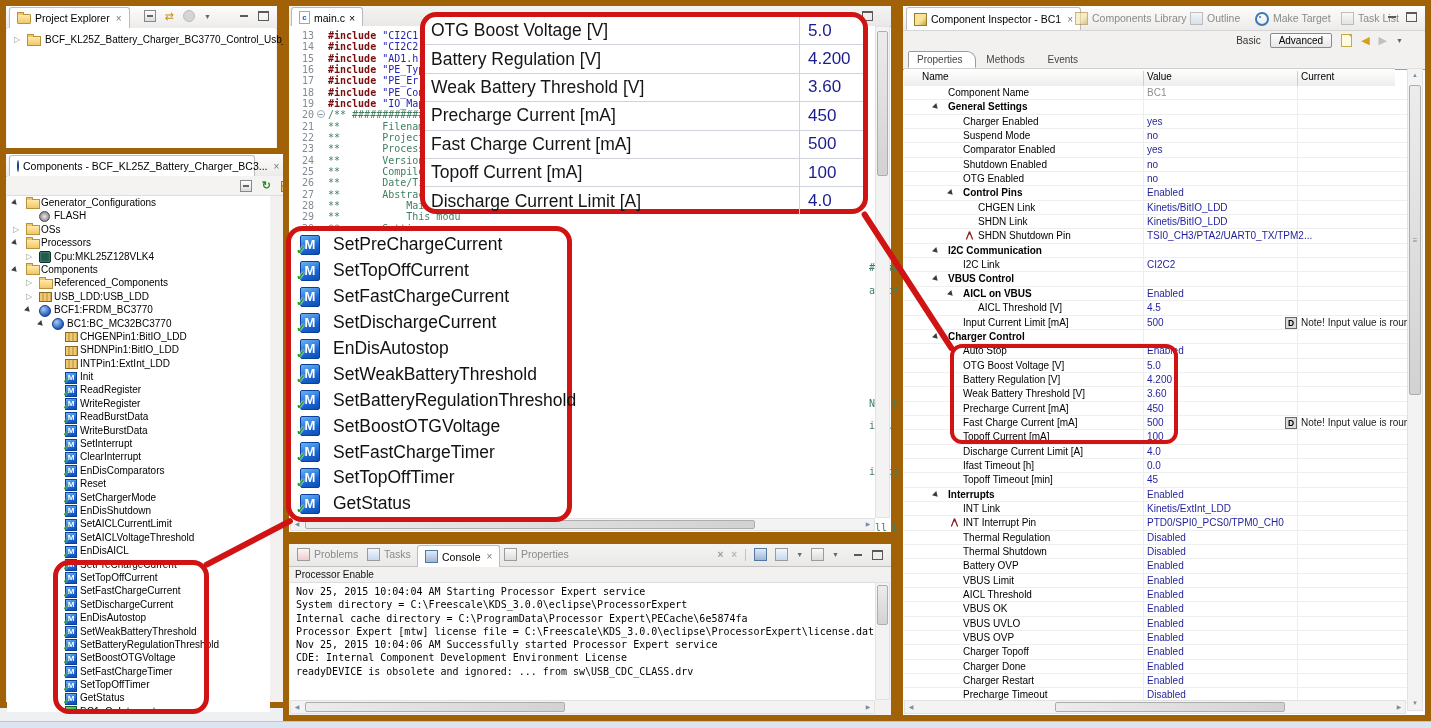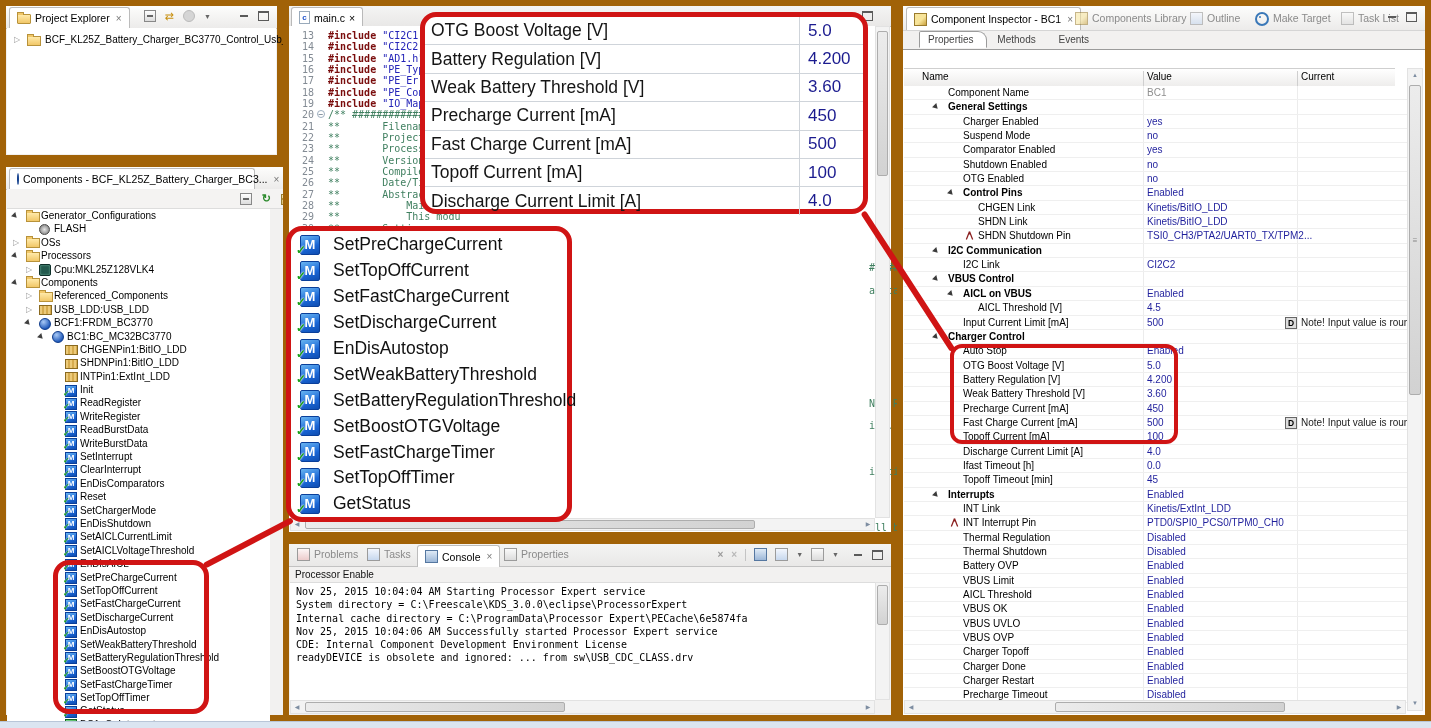--- a/index.html
+++ b/index.html
@@ -138,21 +138,21 @@
     </div>
     <div style="position:absolute;left:1px;right:1px;top:22px;bottom:1px;background:#fff;">
       <div class="trow" style="margin-top:5px;">
         <span class="tarrow tcol" style="left:7px;">▷</span>
         <span class="ticon ti-folder" style="left:20px;"></span>
         <span class="tlabel" style="left:38px;">BCF_KL25Z_Battery_Charger_BC3770_Control_Usb_Hid</span>
       </div>
     </div>
   </section>
 
-  <section class="panel" style="left:0;top:161px;width:327px;height:560px;">
+  <section class="panel" style="left:0;top:148px;width:327px;height:560px;">
     <div class="phdr">
       <div class="vtab" style="max-width:230px;">
         <span class="tico ic-comp"></span>
         <span>Components - BCF_KL25Z_Battery_Charger_BC3...</span>
         <span class="tclose">×</span>
       </div>
       <div class="winbtns" style="right:8px;">
         <span class="wmin"></span>
         <span class="wmax"></span>
       </div>
@@ -421,20 +421,21 @@
       <div class="winbtns" style="right:8px;top:6px;">
         <span class="wmin"></span>
         <span class="wmax"></span>
       </div>
     </div>
     <div style="position:absolute;left:6px;top:25px;font-size:10px;color:#111;">Processor Enable</div>
     <div id="console-lines" style="position:absolute;left:1px;right:16px;top:38px;bottom:15px;background:#fff;border-top:1px solid #ddd;padding:2px 0 0 6px;overflow:hidden;">
         <div class="conline">Nov 25, 2015 10:04:04 AM Starting Processor Expert service</div>
         <div class="conline">System directory = C:\Freescale\KDS_3.0.0\eclipse\ProcessorExpert</div>
         <div class="conline">Internal cache directory = C:\ProgramData\Processor Expert\PECache\6e5874fa</div>
+        <div class="conline">Processor Expert [mtw] license file = C:\Freescale\KDS_3.0.0\eclipse\ProcessorExpert\license.dat</div>
         <div class="conline">Nov 25, 2015 10:04:06 AM Successfully started Processor Expert service</div>
         <div class="conline">CDE: Internal Component Development Environment License</div>
         <div class="conline">readyDEVICE is obsolete and ignored: ... from sw\USB_CDC_CLASS.drv</div>
       </div>
     <div class="sbv" style="right:1px;top:38px;width:15px;bottom:15px;">
       <div class="sbt sbth" style="left:1px;right:1px;top:2px;height:40px;"></div>
     </div>
     <div class="sbh" style="left:1px;right:16px;bottom:1px;height:14px;">
       <span class="sba" style="left:0;width:12px;line-height:12px;">◀</span>
       <div class="sbt" style="top:1px;bottom:1px;left:14px;width:260px;"></div>
@@ -463,21 +464,31 @@
       </div>
       <div class="itabflat" style="left:438px;top:6px;">
         <span class="ic-sq ic-props" style="opacity:.6;"></span>
         <span>Task List</span>
       </div>
       <div class="winbtns" style="right:8px;top:6px;">
         <span class="wmin"></span>
         <span class="wmax"></span>
       </div>
     </div>
-    <div style="position:relative;height:18px;background:#f2f1f0;border-bottom:1px solid #9b9b9b;padding-left:16px;">
+    <div style="position:relative;height:20px;background:#f2f1f0;">
+      <div style="position:absolute;right:22px;top:2px;display:flex;gap:9px;align-items:center;">
+        <span style="font-size:10px;color:#333;">Basic</span>
+        <span class="advbtn">Advanced</span>
+        <span class="tico ic-page"></span>
+        <span class="ic-back">◀</span>
+        <span class="ic-fwd">▶</span>
+        <span class="ic-menu">▼</span>
+      </div>
+    </div>
+    <div style="position:relative;height:18px;background:#f2f1f0;border-bottom:1px solid #9b9b9b;padding-left:5px;">
       <span class="ptab active">Properties</span>
       <span class="ptab">Methods</span>
       <span class="ptab">Events</span>
     </div>
     <div class="ithead">
       <span style="left:18px;">Name</span>
       <span style="left:243px;">Value</span>
       <span style="left:397px;">Current</span>
       <span class="colline" style="left:239px;background:#cfcfcf;"></span>
       <span class="colline" style="left:393px;background:#cfcfcf;"></span>

